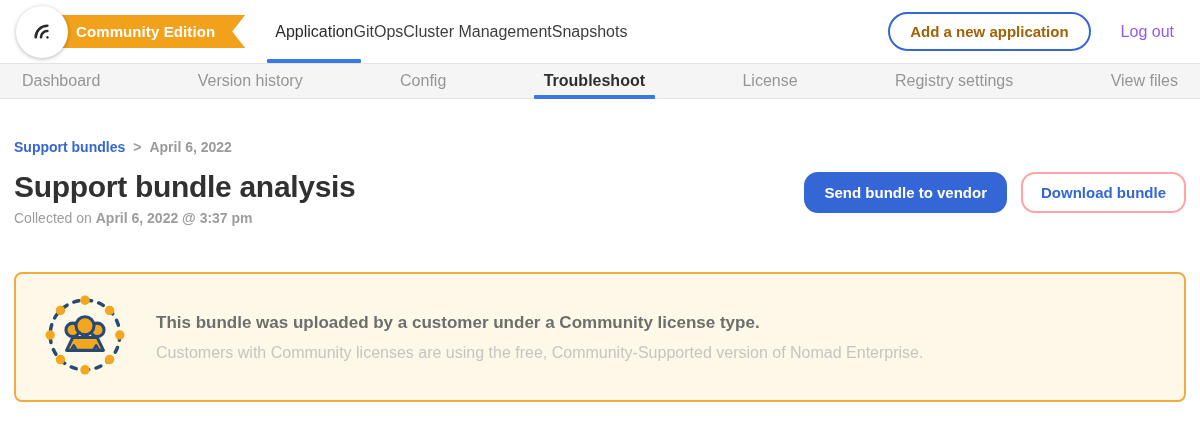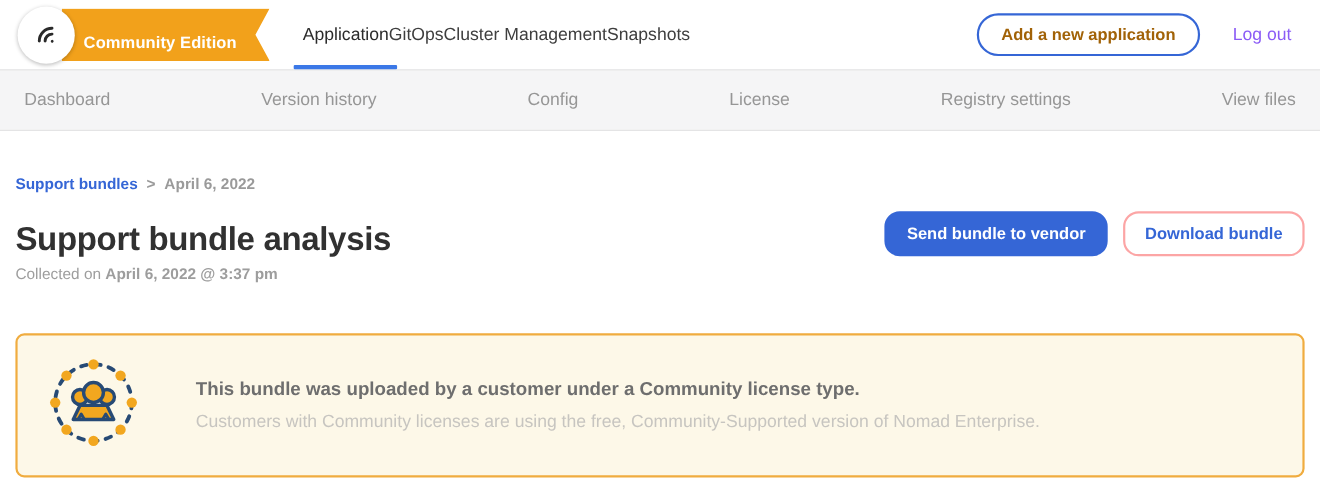--- a/index.html
+++ b/index.html
@@ -5,60 +5,60 @@
   * { margin:0; padding:0; box-sizing:border-box; }
   html,body { width:1200px; height:438px; background:#fff; overflow:hidden;
               font-family:"Liberation Sans", sans-serif; -webkit-font-smoothing:antialiased; }
 
   
   .header { height:63px; display:flex; align-items:center; padding:0 26px 0 16px; background:#fff; }
   .brand { display:flex; align-items:center; position:relative; }
   .logo-circle { width:52px; height:52px; border-radius:50%; background:#fff; z-index:2;
                  box-shadow:0 1px 4px rgba(0,0,0,.28); display:flex; align-items:center; justify-content:center; }
   .badge { margin-left:-12px; background:#F2A11B; color:#fff; font-weight:700; font-size:15px;
-           padding:23px 30px 8px 20px; letter-spacing:.1px;
+           padding:8px 30px 8px 20px; letter-spacing:.1px;
            clip-path:polygon(0 0,100% 0,calc(100% - 13px) 50%,100% 100%,0 100%); }
   .top-nav { display:flex; margin-left:30px; height:63px; align-items:stretch; }
   .top-item { font-size:16px; color:#3e3e3e; display:flex; align-items:center; position:relative; cursor:pointer; }
   .top-item.active { color:#2b2b2b; }
   .top-item.active::after { content:""; position:absolute; left:-8px; right:-8px; bottom:0; height:4px;
                             background:#3B78E7; border-radius:1px; }
   .header-spacer { flex:1; }
   .add-btn { border:2px solid #3566D6; color:#a16207; background:#fff; font-weight:700; font-size:15px;
              border-radius:20px; padding:9px 20px; cursor:pointer; font-family:inherit; margin-right:30px; }
   .logout { font-size:16px; color:#8b5cf6; cursor:pointer; }
 
   
-  .subnav { height:56px; background:#f5f5f6; border-top:1px solid #e3e3e4; border-bottom:1px solid #e3e3e4;
+  .subnav { height:36px; background:#f5f5f6; border-top:1px solid #e3e3e4; border-bottom:1px solid #e3e3e4;
             display:flex; justify-content:space-between; align-items:stretch; padding:0 22px; }
   .sub-item { font-size:16px; color:#969696; display:flex; align-items:center; position:relative; cursor:pointer; }
   .sub-item.active { color:#2f2f2f; font-weight:700; }
   .sub-item.active::after { content:""; position:absolute; left:-10px; right:-10px; bottom:-1px; height:4px;
                             background:#3B78E7; border-radius:1px; }
 
   
   .content { padding:0 14px; }
   .breadcrumb { margin-top:40px; font-size:14px; font-weight:700; }
   .breadcrumb a { color:#3566D6; text-decoration:none; cursor:pointer; }
   .crumb-sep { color:#9a9a9a; margin:0 8px; font-weight:700; }
   .crumb-current { color:#9a9a9a; }
 
   .title-row { display:flex; justify-content:space-between; align-items:flex-start; margin-top:15px; }
-  .page-title { font-size:30px; font-weight:700; color:#313131; letter-spacing:-.3px; line-height:34px;margin-top:11px; }
+  .page-title { font-size:30px; font-weight:700; color:#313131; letter-spacing:-.3px; line-height:34px; }
   .collected { margin-top:6px; font-size:14px; color:#9d9d9d; }
   .collected b { font-weight:700; }
 
   .actions { display:flex; gap:14px; padding-top:2px; }
   .btn { font-family:inherit; font-size:15px; font-weight:700; border-radius:14px; padding:10px 18px; cursor:pointer; }
   .btn-primary { background:#3566D6; border:2px solid #3566D6; color:#fff; }
   .btn-secondary { background:#fff; border:2px solid #fca5a5; color:#3566D6; }
 
   
   .notice { margin-top:46px; border:2px solid #F0AC3F; background:#FDF8E8; border-radius:8px;
-            display:flex; align-items:center; gap:50px; padding:18px 26px; }
+            display:flex; align-items:center; gap:28px; padding:18px 26px; }
   .notice-icon { flex:0 0 86px; }
   .notice-heading { font-size:17px; font-weight:700; color:#6e6e6e; }
   .notice-body { font-size:16px; color:#c7c5c0; margin-top:11px; }
 </style>
 </head>
 <body>
 
 <div class="header">
   <div class="brand">
     <div class="logo-circle">
@@ -83,20 +83,21 @@
   <div class="header-spacer"></div>
 
   <button class="add-btn">Add a new application</button>
   <div class="logout">Log out</div>
 </div>
 
 <div class="subnav">
   <div class="sub-item">Dashboard</div>
   <div class="sub-item">Version history</div>
   <div class="sub-item">Config</div>
+  <div class="sub-item active">Troubleshoot</div>
   <div class="sub-item">License</div>
   <div class="sub-item">Registry settings</div>
   <div class="sub-item">View files</div>
 </div>
 
 <div class="content">
 
   <div class="breadcrumb">
     <a>Support bundles</a><span class="crumb-sep">&gt;</span><span class="crumb-current">April 6, 2022</span>
   </div>

